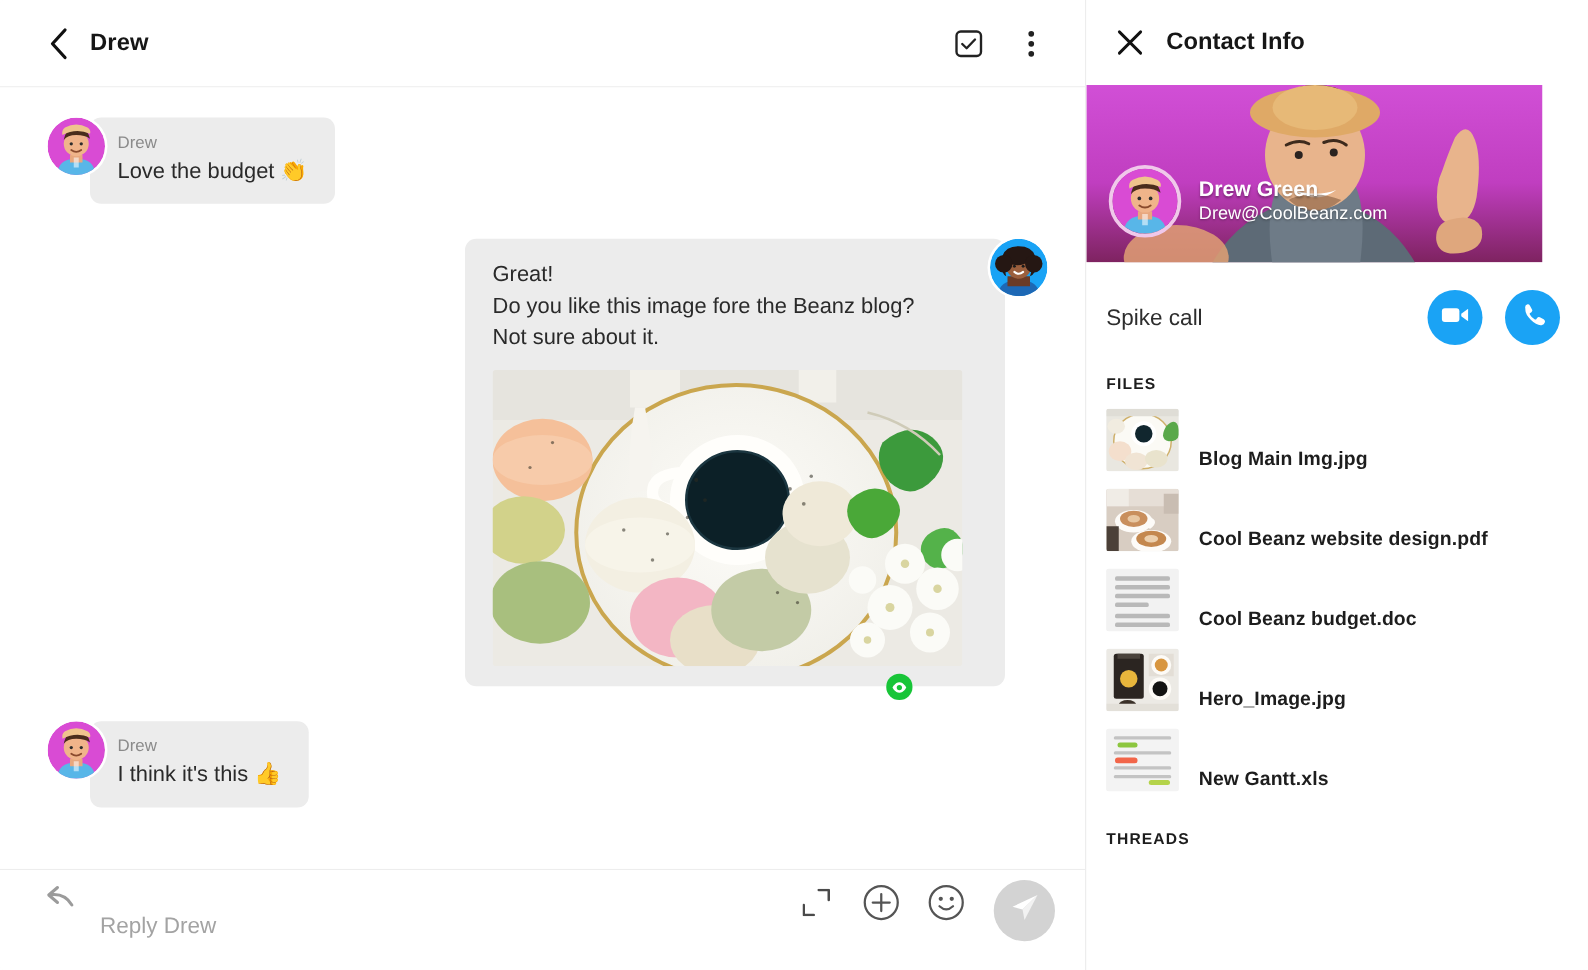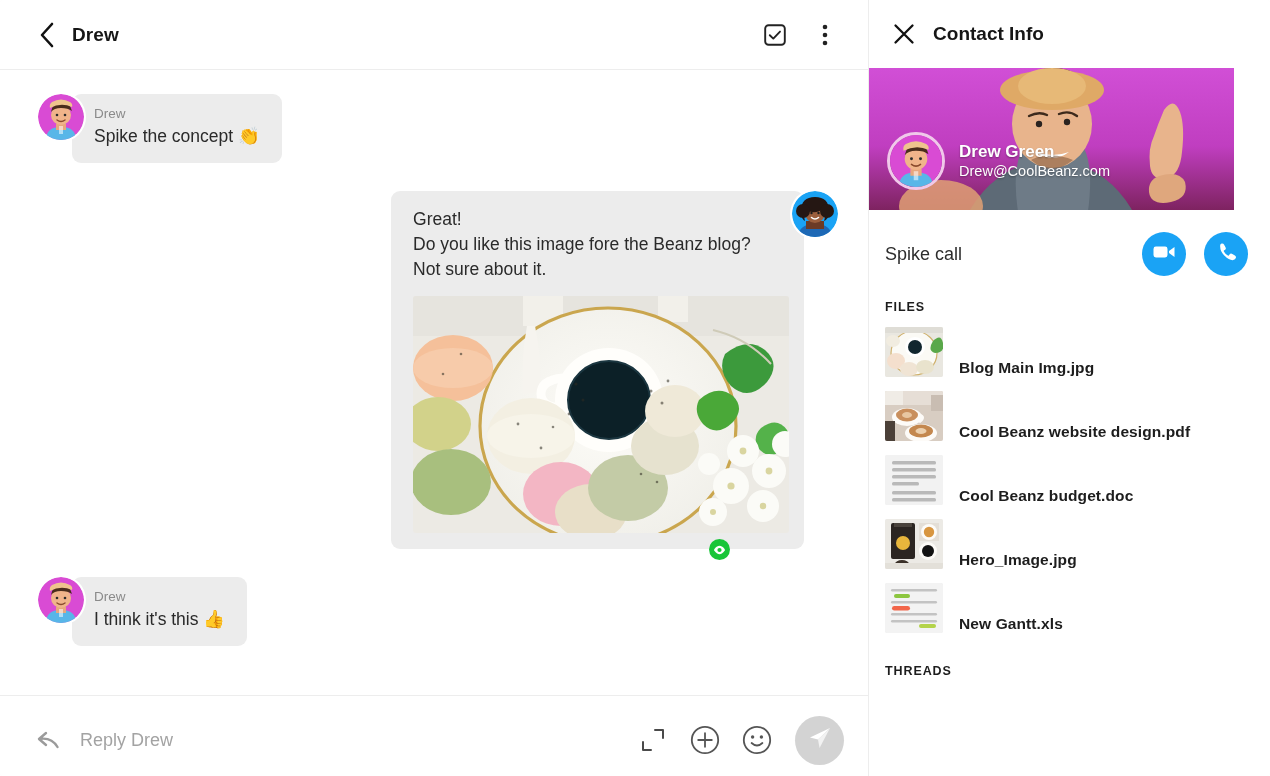--- a/index.html
+++ b/index.html
@@ -89,21 +89,21 @@
     border-radius: 9px;
     padding: 12px 22px 14px 22px;
     margin-left: -12px;
     max-width: 520px;
     position: relative;
     z-index: 1;
   }
   .bubble.out {
     margin-left: 0;
     margin-right: -12px;
-    padding: 16px 15px 16px 22px;
+    padding: 16px 34px 16px 22px;
   }
   .sender {
     font-size: 13.5px;
     color: #8a8a8a;
     margin-bottom: 3px;
   }
   .body-line {
     font-size: 17.5px;
     color: #2a2a2a;
     line-height: 25px;
@@ -129,21 +129,20 @@
     bottom: -11px;
   }
 
   
   .composer {
     flex: 0 0 81px;
     height: 81px;
     border-top: 1px solid #ededed;
     background: #ffffff;
     display: flex;
-    align-items: center;
     padding: 8px 24px 0 36px;
   }
   .reply-icon { width: 26px; height: 26px; display:flex; align-items:center; justify-content:center; cursor:pointer; }
   .reply-input {
     flex: 1;
     border: none;
     outline: none;
     background: transparent;
     font-family: "Liberation Sans", sans-serif;
     font-size: 18px;
@@ -318,21 +317,21 @@
             <path d="M13 18 q2-10 10-10 q9 0 11 9 q-4-3-11-3 q-7 0-10 4 z" fill="#4a2d1c"></path>
             <path d="M12 14 q11-6 22-1 q1-3-2-5 q-9-5-18 0 q-3 2-2 6 z" fill="#efc48d"></path>
             <circle cx="19" cy="21" r="1.3" fill="#2d2d2d"></circle>
             <circle cx="27" cy="21" r="1.3" fill="#2d2d2d"></circle>
             <path d="M19 26 q4 3 8 0" stroke="#8a4a2d" stroke-width="1.4" fill="none" stroke-linecap="round"></path>
             <rect x="21" y="32" width="4" height="8" fill="#fff" opacity=".55"></rect>
           </svg>
         </div>
         <div class="bubble">
           <div class="sender">Drew</div>
-          <div class="body-line">Spike the concept 👏</div>
+          <div class="body-line">Love the budget 👏</div>
         </div>
       </div>
 
       <div class="msg-row out">
         <div class="bubble out">
           <div class="body-line">Great!</div>
           <div class="body-line">Do you like this image fore the Beanz blog?</div>
           <div class="body-line">Not sure about it.</div>
           <div class="bubble-img">
             <svg width="376" height="237" viewBox="0 0 376 237">

